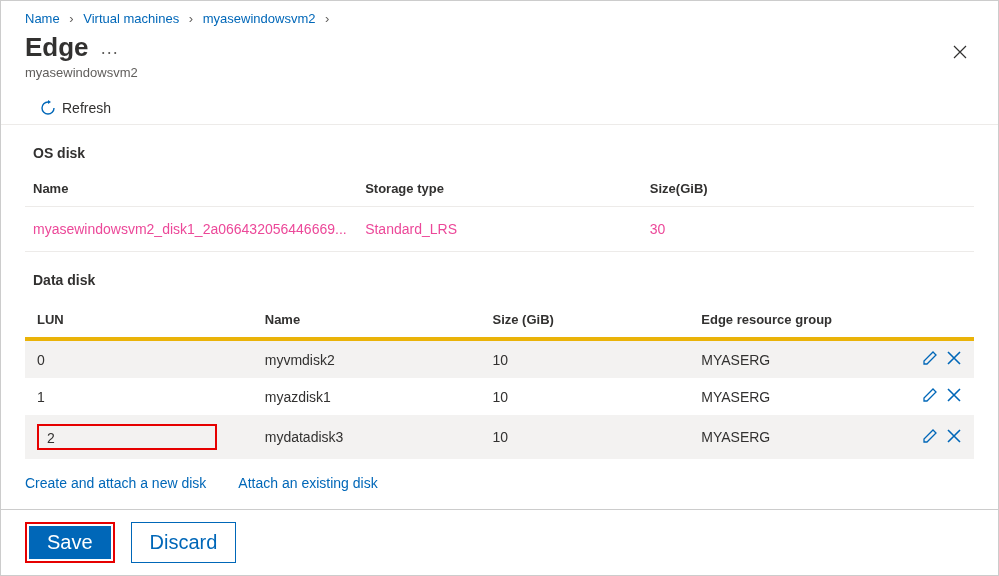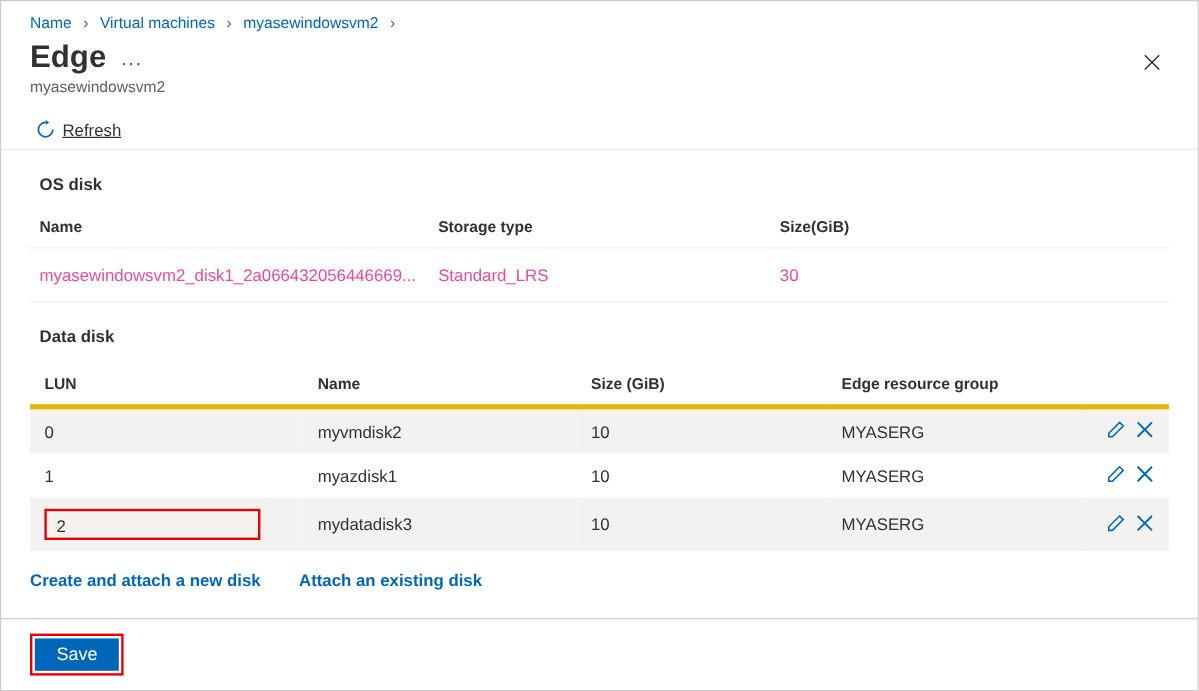--- a/index.html
+++ b/index.html
@@ -23,25 +23,24 @@
     padding: 0 24px 12px 24px;
     display: flex;
     align-items: flex-start;
   }
   .page-header .title-block { flex: 1; }
   .page-title { font-size: 26px; font-weight: 600; color: #323130; display:inline-block; }
   .ellipsis { font-size: 18px; color: #605e5c; margin-left: 8px; vertical-align: middle; }
   .page-subtitle { font-size: 13px; color: #605e5c; margin-top: 2px; }
   .close-btn { font-size: 16px; color: #323130; cursor: pointer; padding: 6px; margin-top: 6px; }
   .toolbar {
-    padding: 8px 29px;
+    padding: 8px 39px;
     border-bottom: 1px solid #edebe9;
     display: flex;
     align-items: center;
-    text-decoration: underline;
   }
   .toolbar-item {
     display:flex; align-items:center; gap:6px; cursor:pointer;
     font-size:14px; color:#323130;
   }
   .content { padding: 0; }
   .section-title {
     font-weight: 600; font-size: 14px; padding: 20px 24px 10px 32px;
   }
   table.os-disk {
@@ -77,31 +76,31 @@
     display: inline-block;
     width: 180px;
     height: 26px;
     line-height: 20px;
     background: transparent;
   }
   .disk-links {
     padding: 16px 24px 20px 24px;
     display:flex; gap: 32px;
   }
-  .disk-links a { color:#0067b8; text-decoration:none; font-size:14px; cursor:pointer;font-weight:bold; }
+  .disk-links a { color:#0067b8; text-decoration:none; font-size:14px; cursor:pointer; }
   .footer {
     position: absolute;
     bottom: 0; left: 0; right: 0;
     border: 1px solid #ccc;
     padding: 12px 24px;
     background: #ffffff;
     display:flex; gap:16px;
   }
   .btn {
-    font-size: 15px;
+    font-size: 20px;
     padding: 5px 18px;
     border: none;
     cursor: pointer;
     font-family: inherit;
   }
   .btn-primary {
     background: #0067b8; color: #ffffff;
   }
   .btn-secondary {
     background: #ffffff; color:#0067b8; border:1px solid #0067b8;
@@ -232,13 +231,14 @@
   <div class="disk-links">
     <a>Create and attach a new disk</a>
     <a>Attach an existing disk</a>
   </div>
 </div>
 
 <div class="footer">
   <span class="save-highlight">
     <button class="btn btn-primary">Save</button>
   </span>
+  <button class="btn btn-secondary">Discard</button>
 </div>
 
 </body></html>

